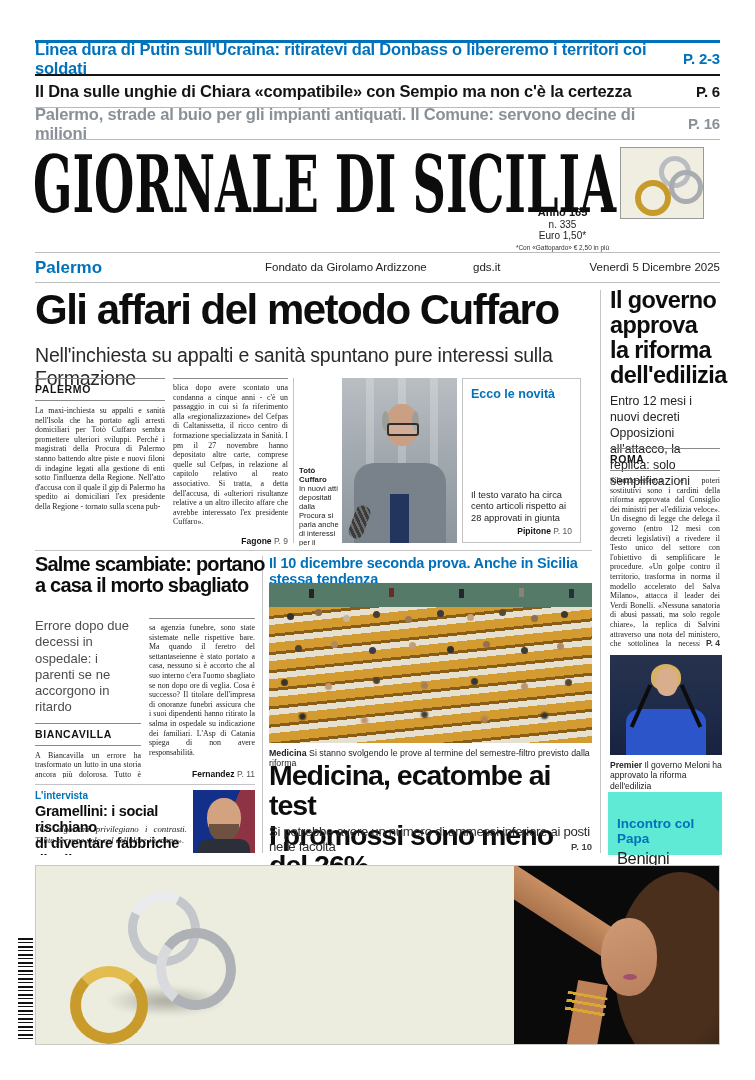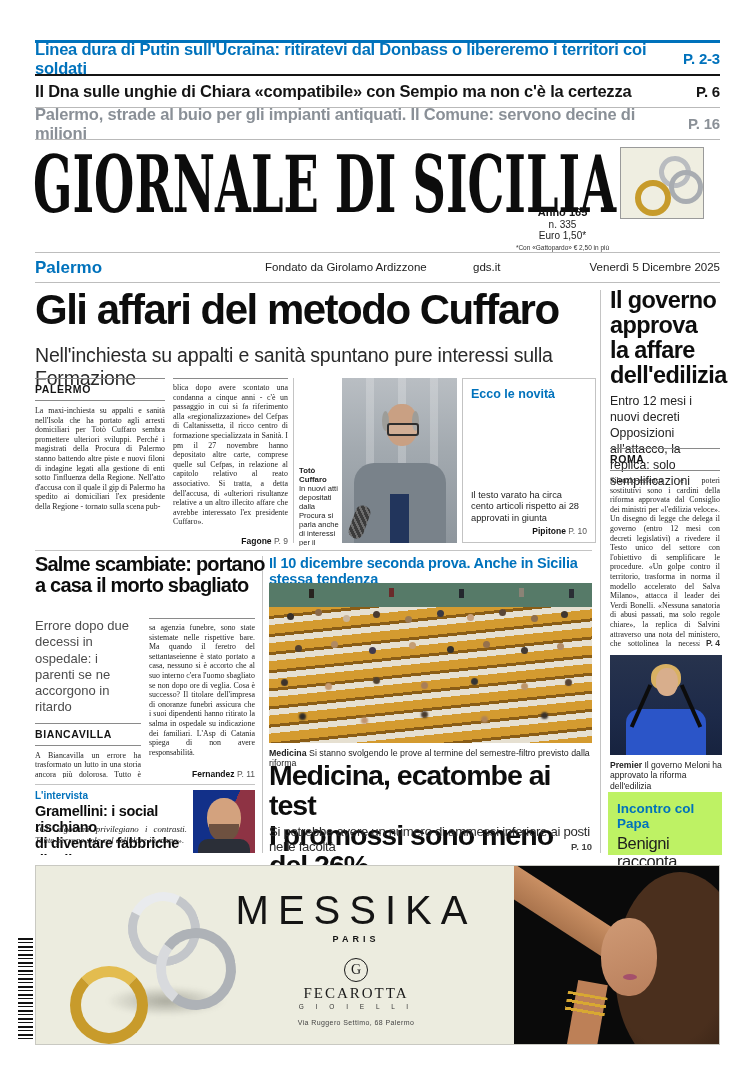--- a/index.html
+++ b/index.html
@@ -67,21 +67,21 @@
     26px 62px 0 #53412f,62px 58px 0 #b08a62,100px 64px 0 #403a4e,140px 59px 0 #c59e76,178px 63px 0 #33302c,214px 58px 0 #96714c,252px 64px 0 #433a33,288px 60px 0 #b28b66,
     12px 96px 1px #3c332c,56px 100px 1px #c59a72,104px 94px 1px #50412f,152px 99px 1px #a87e58,202px 95px 1px #343434,252px 100px 1px #bd9468,296px 96px 1px #574433,
     30px 130px 2px #2e2a26,92px 134px 2px #c19570,152px 128px 2px #473a2e,212px 133px 2px #b08457,272px 129px 2px #39322c;}
   .aula-coats{position:absolute;top:4px;left:0;width:5px;height:9px;background:transparent;
     box-shadow:40px 2px 0 #27231f,120px 1px 0 #6a2a2a,190px 2px 0 #23272d,250px 1px 0 #8a8376,300px 2px 0 #2a2e35;}
   .ph-gram{background:linear-gradient(115deg,#123089 0 52%,#8e3344 52% 100%);}
   .gram-head{position:absolute;top:8px;left:50%;transform:translateX(-50%);width:34px;height:40px;background:#d3a27e;border-radius:48%;}
   .gram-beard{position:absolute;top:34px;left:50%;transform:translateX(-50%);width:30px;height:18px;background:#6e5140;border-radius:0 0 16px 16px;}
   .gram-body{position:absolute;bottom:-4px;left:50%;transform:translateX(-50%);width:52px;height:18px;background:#2b2f38;border-radius:10px 10px 0 0;}
   
-  .novita{position:absolute;left:462px;top:378px;width:134px;height:165px;border:1px solid #c3c3c3;box-sizing:border-box;padding:8px 8px 6px;display:flex;flex-direction:column;}
+  .novita{position:absolute;left:462px;top:378px;width:119px;height:165px;border:1px solid #c3c3c3;box-sizing:border-box;padding:8px 8px 6px;display:flex;flex-direction:column;}
   .nv-label{color:#0072bc;font-weight:bold;font-size:12.5px;margin-bottom:4px;}
   .nv-h{font-size:17.5px;line-height:1.12;color:#1d1d1d;letter-spacing:-.4px;}
   .nv-spacer{flex:1;}
   .nv-t{font-size:9.3px;line-height:1.22;color:#1d1d1d;}
   .nv-by{text-align:right;font-size:8.5px;margin-top:2px;}
   .nv-by b{color:#111;} .nv-by span{color:#555;}
   
   .salme-h{position:absolute;left:35px;top:554px;width:230px;font-size:20px;font-weight:bold;line-height:1.05;letter-spacing:-.8px;color:#0d0d0d;}
   .salme-sub{font-size:13px;line-height:1.25;color:#4c4c4c;margin-bottom:7px;}
   
@@ -93,21 +93,21 @@
   .med-cap{position:absolute;left:269px;top:748px;width:323px;font-size:8.8px;color:#222;}
   .med-h{position:absolute;left:269px;top:761px;width:323px;font-size:28.5px;font-weight:bold;line-height:1.05;letter-spacing:-1px;color:#0d0d0d;}
   .med-sub{position:absolute;left:269px;top:824px;width:323px;font-size:13.2px;color:#2c2c2c;letter-spacing:-.3px;}
   .med-pg{position:absolute;left:269px;top:841px;width:323px;text-align:right;font-size:9.5px;font-weight:bold;color:#444;}
   
   .gov-h{position:absolute;left:610px;top:288px;width:112px;font-size:23.5px;font-weight:bold;line-height:1.07;letter-spacing:-.6px;color:#0d0d0d;}
   .gov-sub{position:absolute;left:610px;top:394px;width:112px;font-size:12.3px;line-height:1.3;color:#222;}
   .gov-kick{position:absolute;left:610px;top:448px;width:110px;}
   .gov-pg{position:absolute;right:0;bottom:0;background:#fff;padding-left:6px;font-size:8.5px;color:#333;font-weight:bold;}
   .gov-cap{position:absolute;left:610px;top:760px;width:112px;font-size:8.6px;line-height:1.2;color:#222;}
-  .papa{position:absolute;left:608px;top:792px;width:114px;height:63px;background:#bef264;box-sizing:border-box;padding:9px 9px 5px;}
+  .papa{position:absolute;left:608px;top:792px;width:114px;height:63px;background:#5eead4;box-sizing:border-box;padding:24px 9px 5px;}
   .papa-label{color:#0072bc;font-weight:bold;font-size:13.5px;}
   .papa-h{font-size:16.5px;line-height:1.1;color:#1d1d1d;letter-spacing:-.4px;margin-top:3px;}
   .papa-pg{text-align:right;font-size:9px;font-weight:bold;color:#444;margin-top:2px;}
   
   .ad{position:absolute;left:35px;top:865px;width:685px;height:180px;background:#ececdf;border:1px solid #c9c9c2;box-sizing:border-box;overflow:hidden;}
   .ad-model{position:absolute;right:0;top:0;width:205px;height:100%;background:#0a0a0a;overflow:hidden;}
   .m-hair{position:absolute;right:-26px;top:6px;width:130px;height:200px;background:radial-gradient(ellipse at 40% 40%,#4a2f1d 0 55%,#2a1a10 100%);border-radius:50%;}
   .m-face{position:absolute;right:62px;top:52px;width:56px;height:78px;background:linear-gradient(160deg,#cf9a75,#b97f5c);border-radius:48%;}
   .m-lips{position:absolute;right:82px;top:108px;width:14px;height:6px;background:#a5506b;border-radius:50%;}
   .m-arm{position:absolute;left:-18px;top:-14px;width:190px;height:30px;background:linear-gradient(#c98f63,#aa744d);transform:rotate(33deg);transform-origin:left top;}
@@ -256,21 +256,21 @@
   <b>Medicina</b>
   <span>Si stanno svolgendo le prove al termine del semestre-filtro previsto dalla riforma</span>
 </div>
 <h2 class="med-h pl" style="margin:0;">Medicina, ecatombe ai test
 I promossi sono meno del 26%</h2>
 <div class="med-sub">Si potrebbe avere un numero di ammessi inferiore ai posti nelle facoltà</div>
 <div class="med-pg">P. 10</div>
 
 <h2 class="gov-h pl" style="margin:0;">Il governo
 approva
-la affare
+la riforma
 dell'edilizia</h2>
 <div class="gov-sub pl">Entro 12 mesi i nuovi decreti
 Opposizioni all'attacco, la
 replica: solo semplificazioni</div>
 <div class="gov-kick">
   <div class="kicker btop">ROMA</div>
 </div>
 <div class="colbox" style="left:610px;top:476px;width:110px;height:172px;">
   <div class="body-s">Silenzio-assenso e poteri sostitutivi sono i cardini della riforma approvata dal Consiglio dei ministri per «l'edilizia veloce». Un disegno di legge che delega il governo (entro 12 mesi con decreti legislativi) a rivedere il Testo unico del settore con l'obiettivo di semplificare le procedure. «Un golpe contro il territorio, trasforma in norma il modello accelerato del Salva Milano», attacca il leader dei Verdi Bonelli. «Nessuna sanatoria di abusi passati, ma solo regole chiare», la replica di Salvini attraverso una nota del ministero, che sottolinea la necessità di «evitare che possano nascere contenziosi sulle ambiguità delle norme».</div>
   <div class="gov-pg">P. 4</div>
@@ -294,28 +294,20 @@
   <div class="papa-pg">P. 31</div>
 </div>
 
 <div class="ad">
   <div class="ad-rings">
     <div class="rshadow" style="left:70px;top:120px;width:120px;height:30px;"></div>
     <div class="ring" style="top:26px;left:92px;width:54px;height:56px;border:9px solid #c3c6ca;border-top-color:#e9ebee;transform:rotate(-18deg);"></div>
     <div class="ring" style="top:62px;left:120px;width:60px;height:62px;border:10px solid #aeb2b7;border-left-color:#d8dadd;transform:rotate(-8deg);"></div>
     <div class="ring" style="top:100px;left:34px;width:56px;height:56px;border:11px solid #c89b2b;border-top-color:#e3bc4f;"></div>
   </div>
-  <div class="ad-center">
-    <div class="ad-brand">MESSIKA</div>
-    <div class="ad-brand-sub">PARIS</div>
-    <div class="ad-mono">G</div>
-    <div class="ad-ret">FECAROTTA</div>
-    <div class="ad-ret-sub">G I O I E L L I</div>
-    <div class="ad-addr">Via Ruggero Settimo, 68 Palermo</div>
-  </div>
   <div class="ad-model">
     <div class="m-hair"></div>
     <div class="m-arm"></div>
     <div class="m-face"></div>
     <div class="m-lips"></div>
     <div class="m-forearm"></div>
     <div class="m-bracelets"></div>
   </div>
 </div>
 <div class="barcode"></div>

